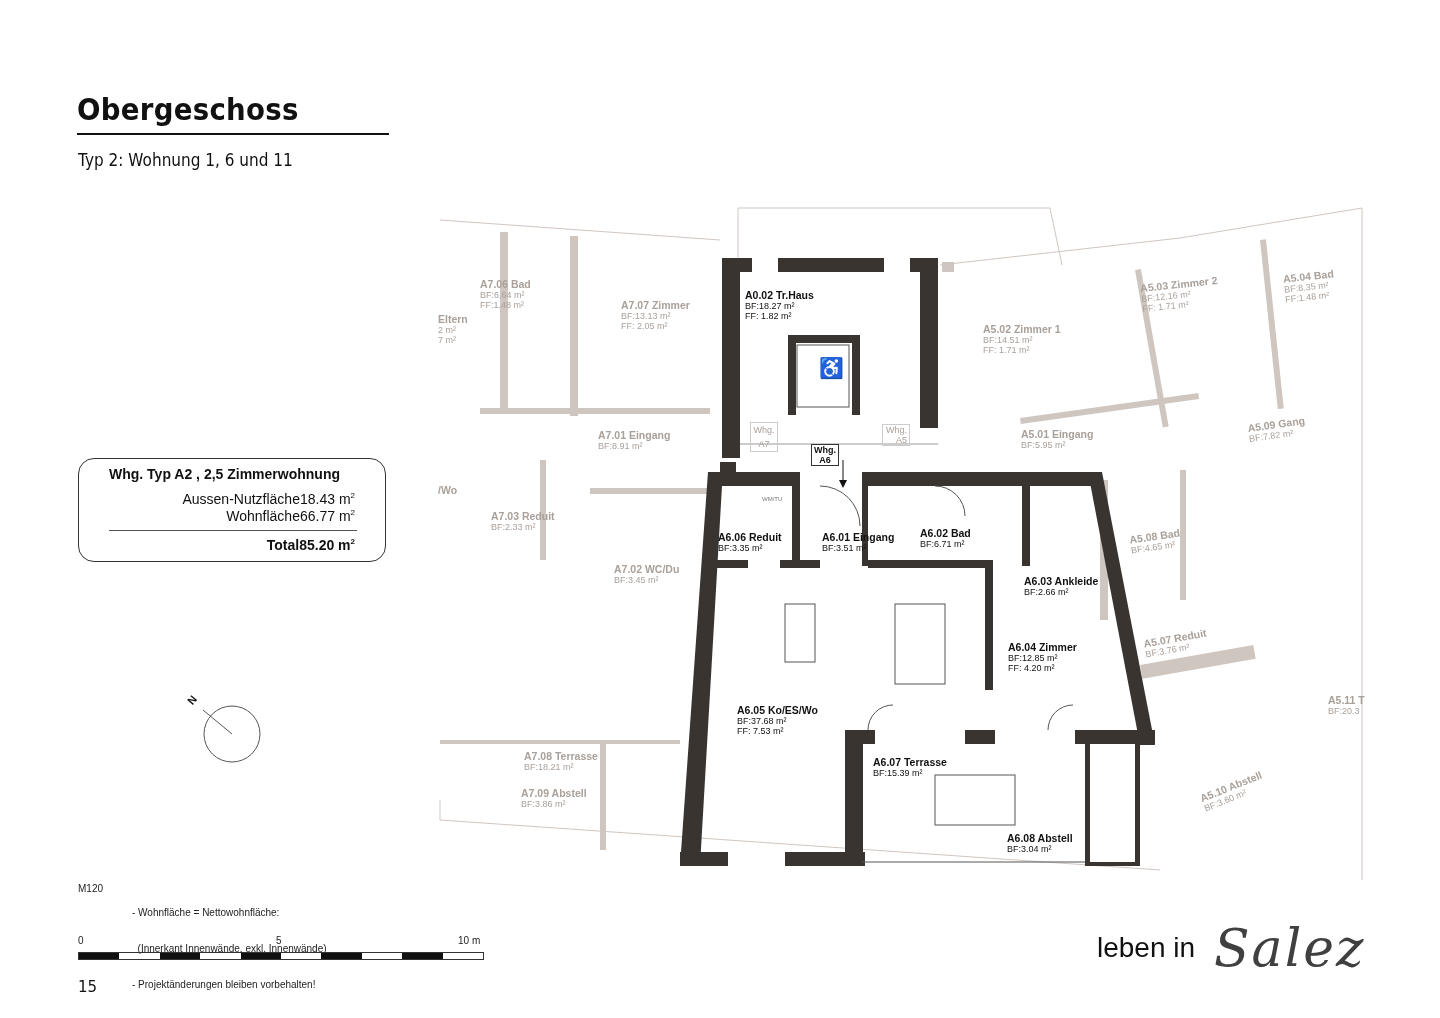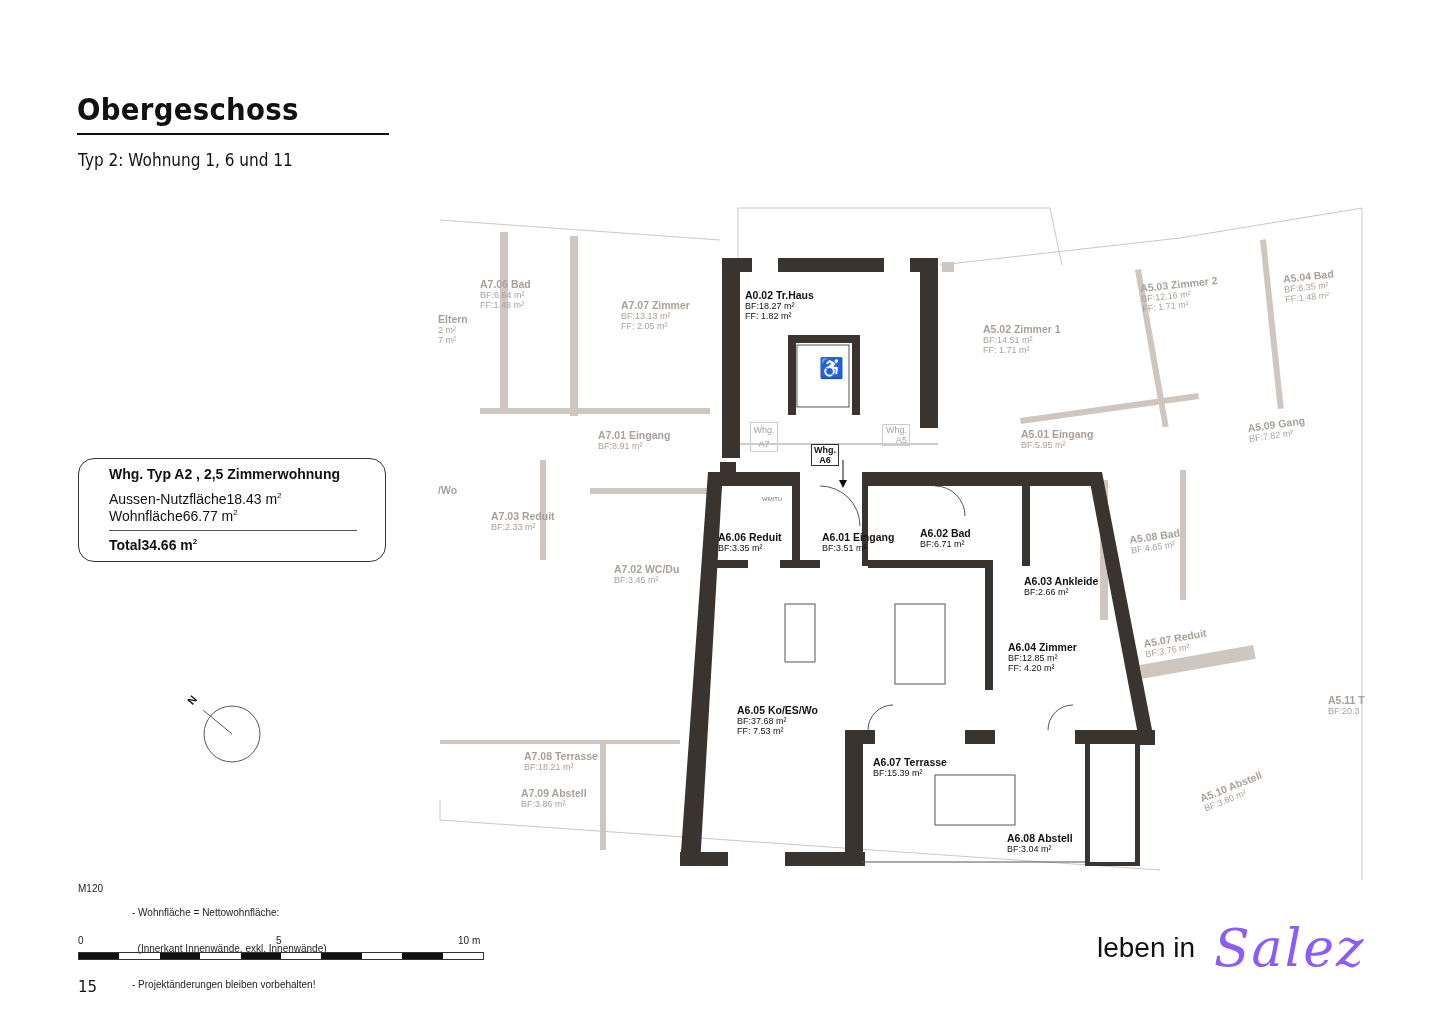--- a/index.html
+++ b/index.html
@@ -3,30 +3,30 @@
 <meta charset="utf-8">
 <style>
   html,body{margin:0;padding:0;background:#fff;}
   body{width:1440px;height:1018px;position:relative;overflow:hidden;font-family:"Liberation Sans",sans-serif;color:#111;}
   .abs{position:absolute;}
   .title{left:77px;top:92px;font-family:"DejaVu Sans",sans-serif;font-size:30px;font-weight:bold;letter-spacing:0.3px;color:#111;transform:scaleX(0.92);transform-origin:left;}
   .title-rule{left:77px;top:133px;width:312px;height:2px;background:#111;}
   .subtitle{left:78px;top:150px;font-family:"DejaVu Sans",sans-serif;font-size:17px;color:#111;transform:scaleX(0.9);transform-origin:left;}
   .summary{left:78px;top:458px;width:308px;height:104px;border:1.5px solid #333;border-radius:16px;box-sizing:border-box;}
   .summary .hd{position:absolute;left:30px;top:7px;font-size:14px;font-weight:bold;}
-  .summary .row{position:absolute;left:30px;width:246px;font-size:14px;display:flex;justify-content:flex-start;}
+  .summary .row{position:absolute;left:30px;width:246px;font-size:14px;display:flex;justify-content:flex-end;}
   .summary .rule{position:absolute;left:30px;top:71px;width:248px;height:1px;background:#555;}
   sup{font-size:8px;}
   .notes{left:78px;top:883px;font-size:10px;line-height:12px;color:#222;}
   .scale-lbl{font-size:10px;color:#222;}
   .scalebar{left:78px;top:952px;width:404px;height:6px;border:1px solid #333;display:flex;}
   .scalebar div{flex:1;}
   .pagenum{left:78px;top:978px;font-family:"DejaVu Sans",sans-serif;font-size:15px;color:#111;}
   .brand1{left:1097px;top:932px;font-size:28px;color:#111;}
-  .brand2{left:1214px;top:918px;font-family:"DejaVu Serif",serif;font-style:italic;font-size:52px;color:#8b5cf6;letter-spacing:2px;}
+  .brand2{left:1214px;top:918px;font-family:"DejaVu Serif",serif;font-style:italic;font-size:52px;color:#404040;letter-spacing:2px;}
   .lbl{position:absolute;font-size:10.5px;font-weight:bold;white-space:nowrap;}
   .lbl .v{display:block;font-size:9px;font-weight:normal;line-height:10px;}
   .ghost{color:#a9a09a;}
   .dark{color:#111;}
   svg text{font-family:"Liberation Sans",sans-serif;}
 </style>
 </head>
 <body>
 
 <div class="abs title">Obergeschoss</div>
@@ -39,21 +39,21 @@
     <span>Aussen-Nutzfläche</span>
     <span><span>18.43 m</span><sup>2</sup></span>
   </div>
   <div class="row" style="top:49px">
     <span>Wohnfläche</span>
     <span><span>66.77 m</span><sup>2</sup></span>
   </div>
   <div class="rule"></div>
   <div class="row" style="top:78px;font-weight:bold">
     <span>Total</span>
-    <span><span>34.66 m</span><sup>2</sup></span>
+    <span><span>85.20 m</span><sup>2</sup></span>
   </div>
 </div>
 
 <div class="abs" style="left:180px;top:690px;width:90px;height:80px">
   <svg width="90" height="80">
     <circle cx="52" cy="44" r="28" fill="none" stroke="#555" stroke-width="1"></circle>
     <line x1="52" y1="44" x2="23" y2="20" stroke="#555" stroke-width="1"></line>
   </svg>
   <span class="abs" style="left:8px;top:4px;font-size:11px;font-weight:bold;transform:rotate(-50deg)">N</span>
 </div>

